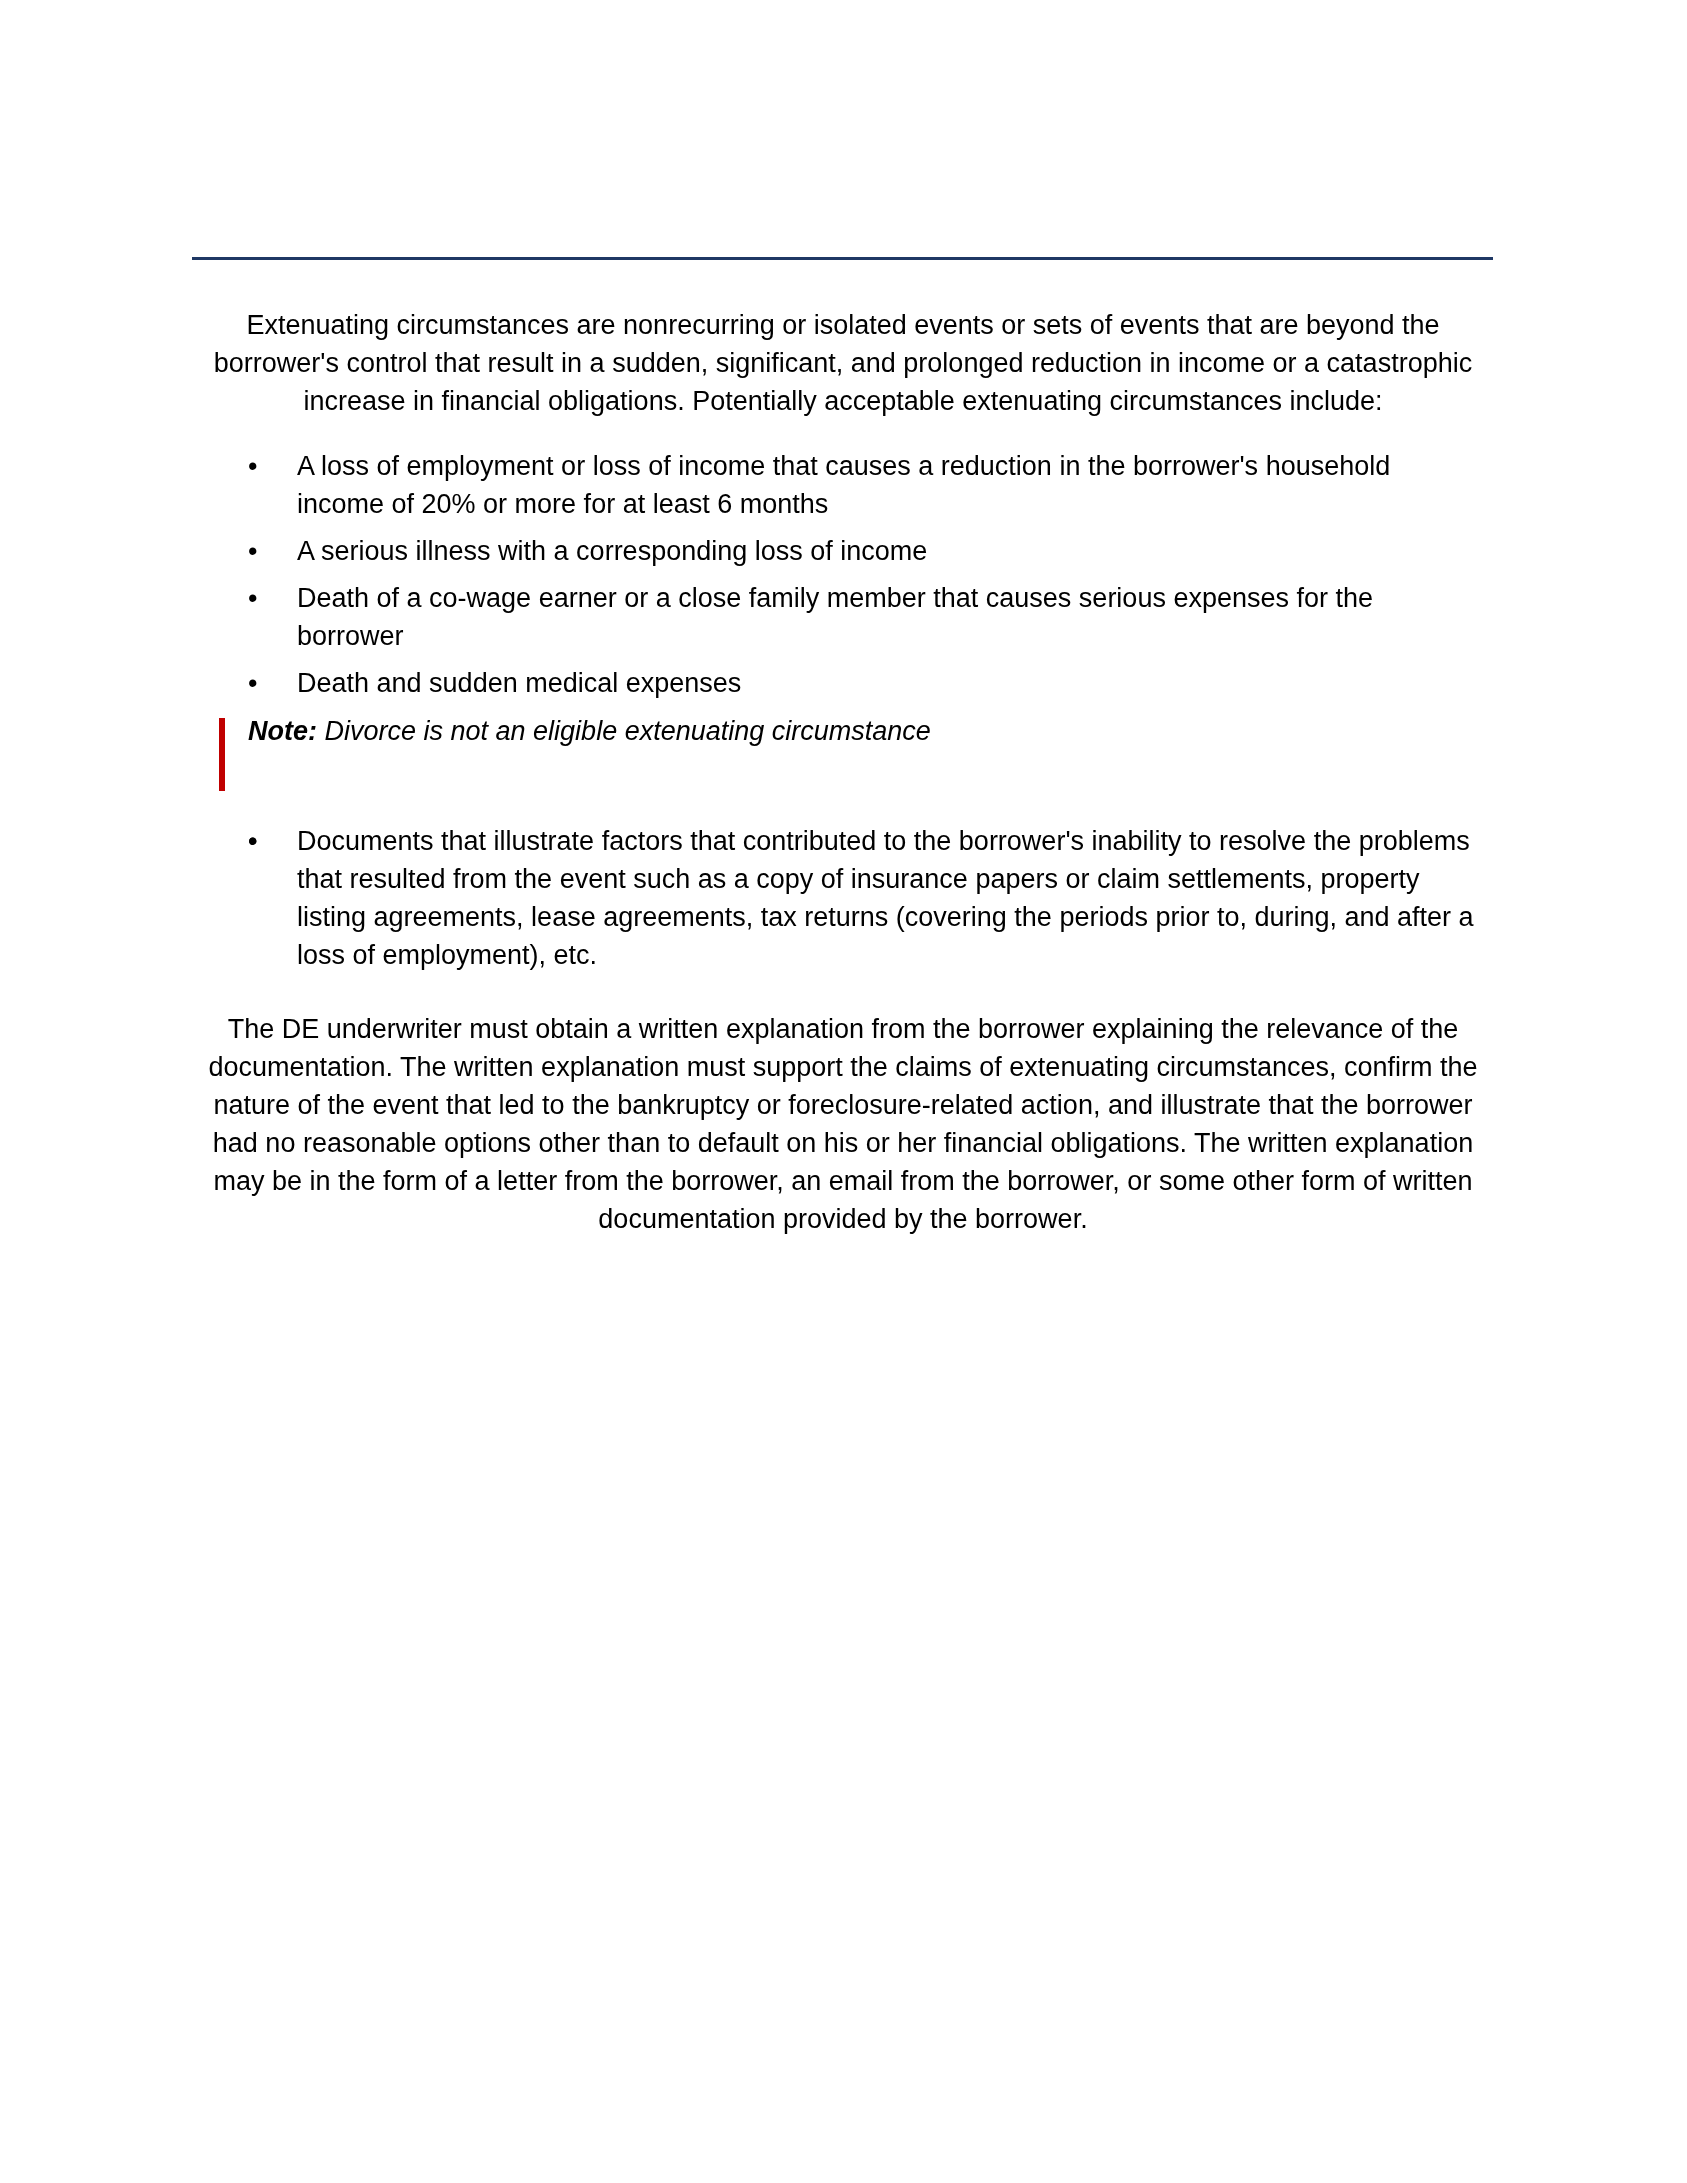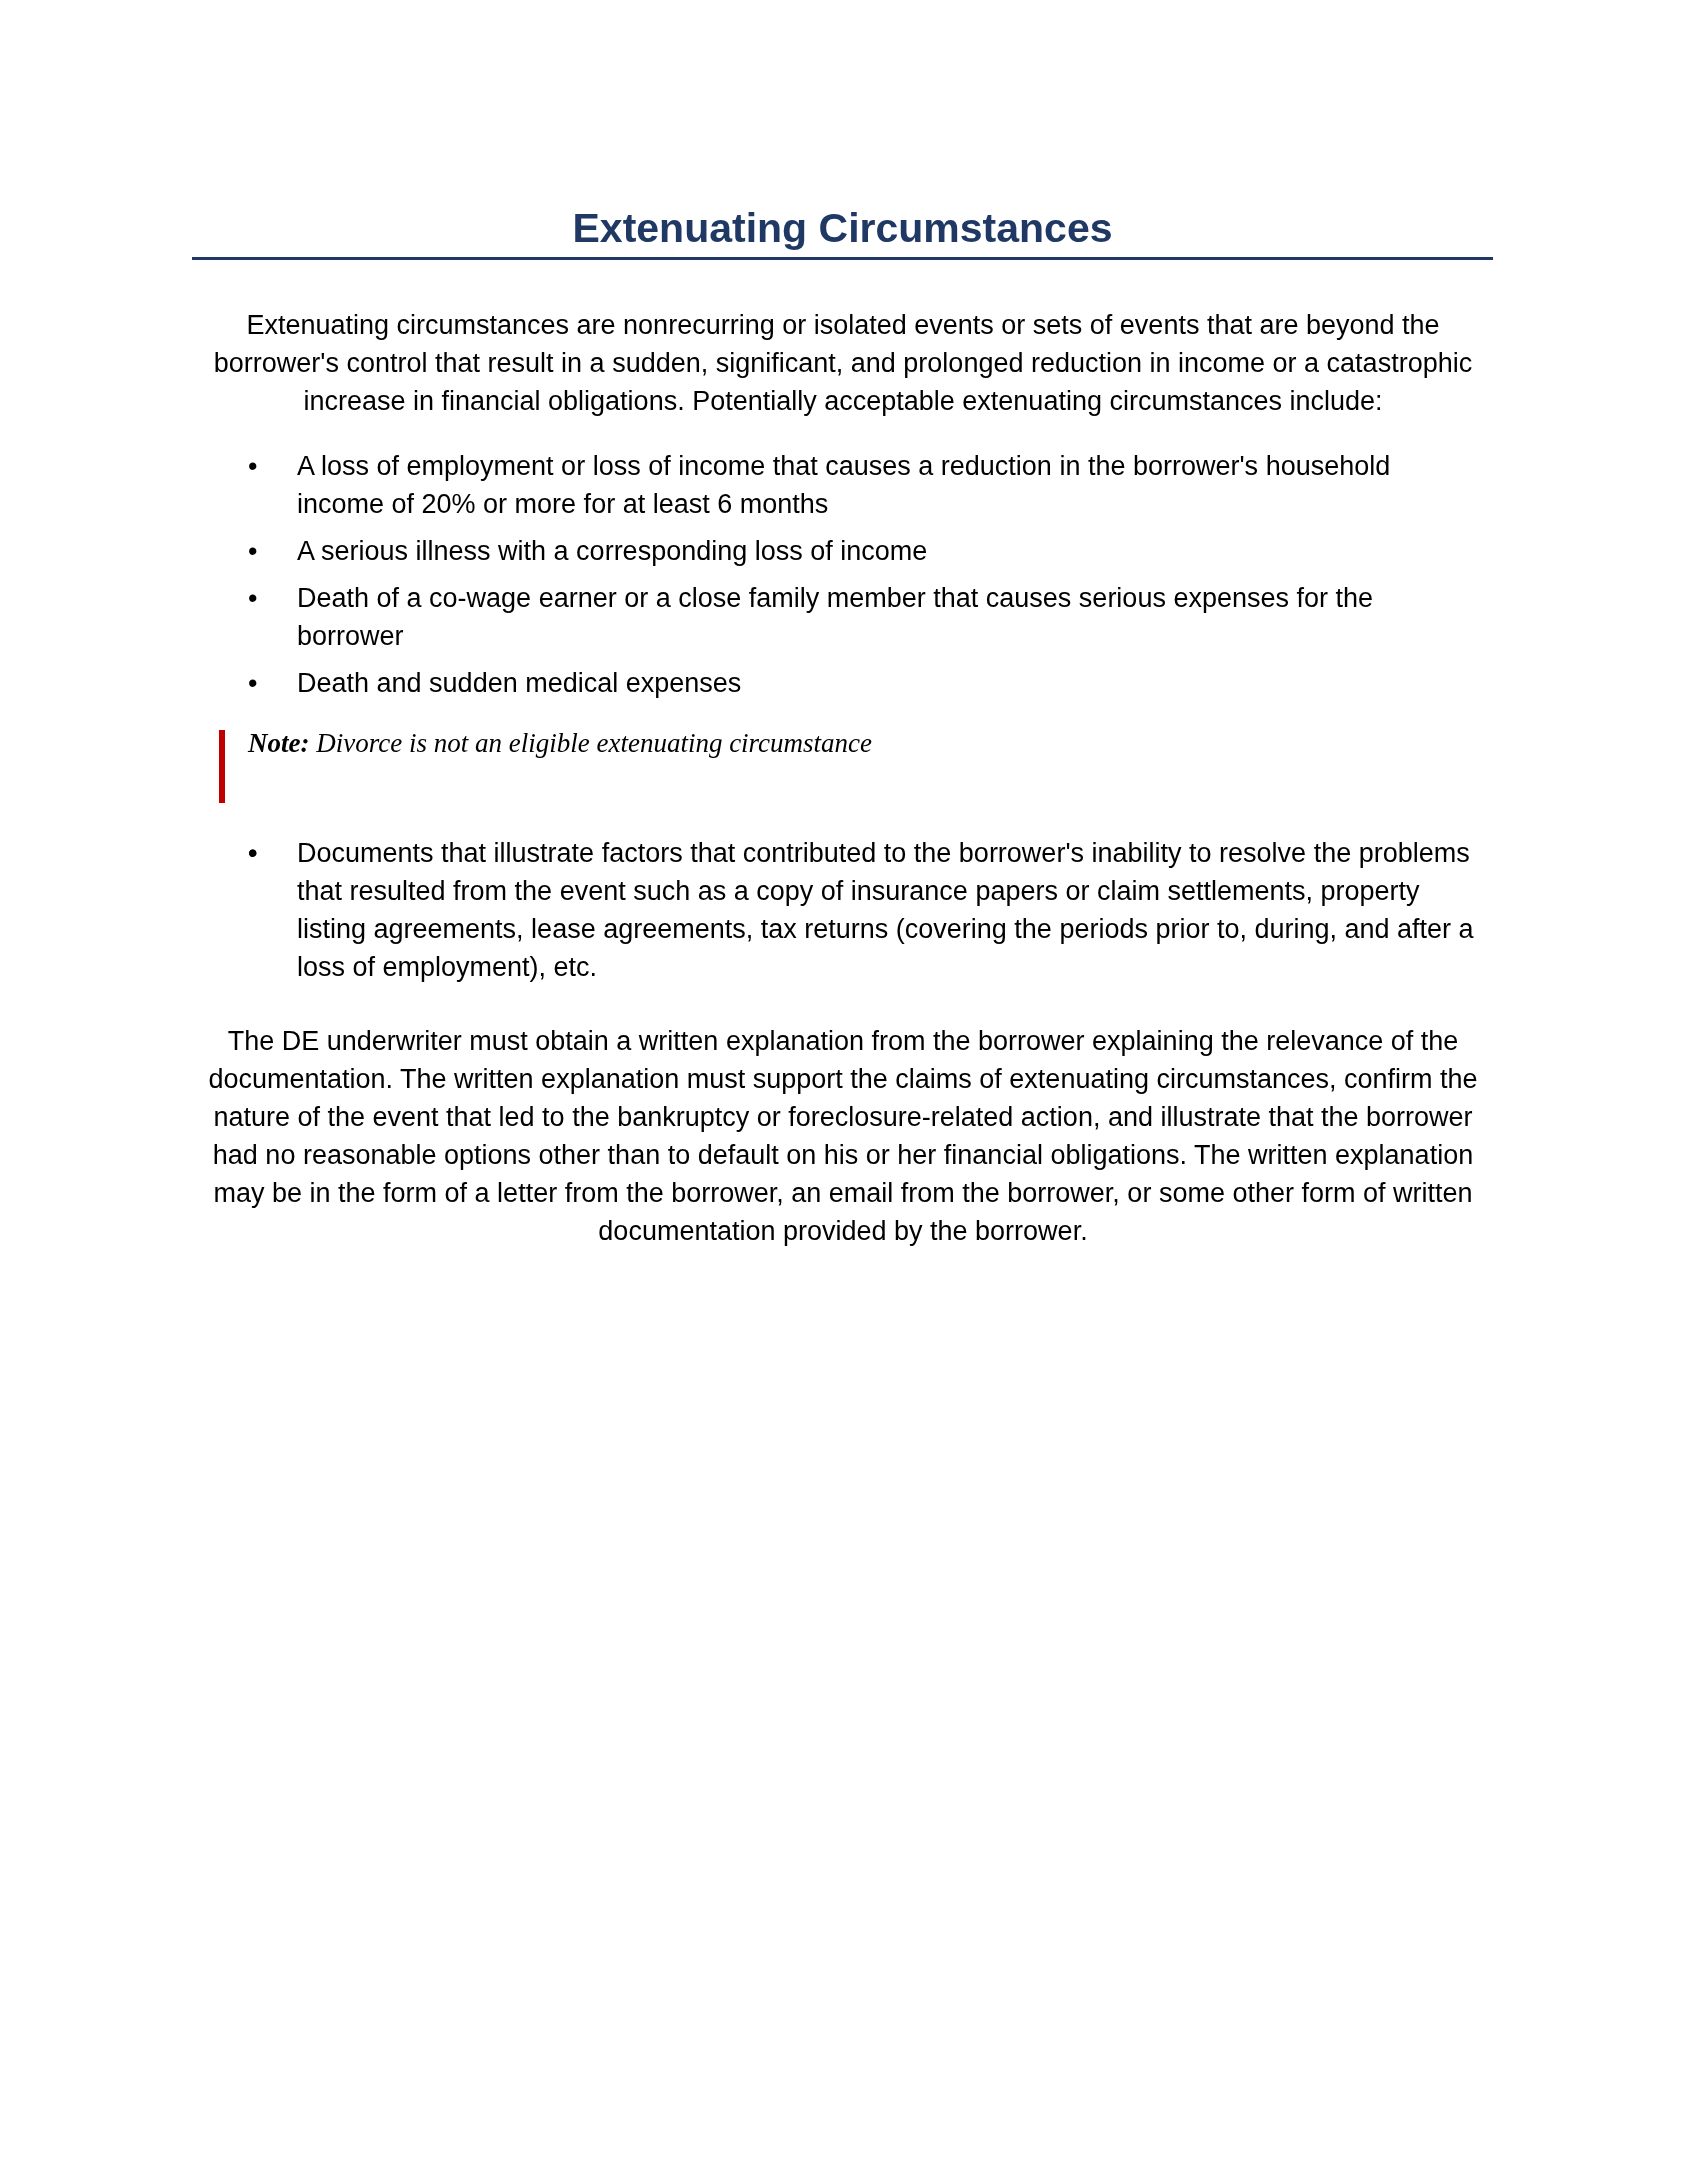--- a/index.html
+++ b/index.html
@@ -88,22 +88,21 @@
   }
   
   ul.bullets.list-one > li { padding-right: 0px; }
   ul.bullets.list-one { width: 1194px; }
   ul.bullets.list-two { width: 1290px; }
 
   
   .note-block {
     position: relative;
     padding-left: 50px;
-    margin-top: 22px;
-    font-family: Liberation Serif, serif;
+    margin-top: 10px;
   }
   .note-bar {
     position: absolute;
     left: 21px;
     top: 5.3px;
     width: 6px;
     height: 73px;
     background: #C00000;
   }
   .note-text {
@@ -115,21 +114,20 @@
   .note-label {
     font-weight: bold;
     font-style: italic;
   }
 </style>
 </head>
 <body>
 
 <div class="page" style="background: rgb(255, 255, 255);">
 
-  <h1 class="doc-title" style="color: rgb(31, 56, 100);">Extenuating Circumstances</h1>
 
   <div class="title-rule" style="background: rgb(31, 56, 100);"></div>
 
   <div class="content" style="color: rgb(0, 0, 0);">
 
     <p class="para">Extenuating circumstances are nonrecurring or isolated events or sets of events that are beyond the borrower's control that result in a sudden, significant, and prolonged reduction in income or a catastrophic increase in financial obligations. Potentially acceptable extenuating circumstances include:</p>
 
     <div class="spacer-md"></div>
 
     <ul class="bullets list-one">

